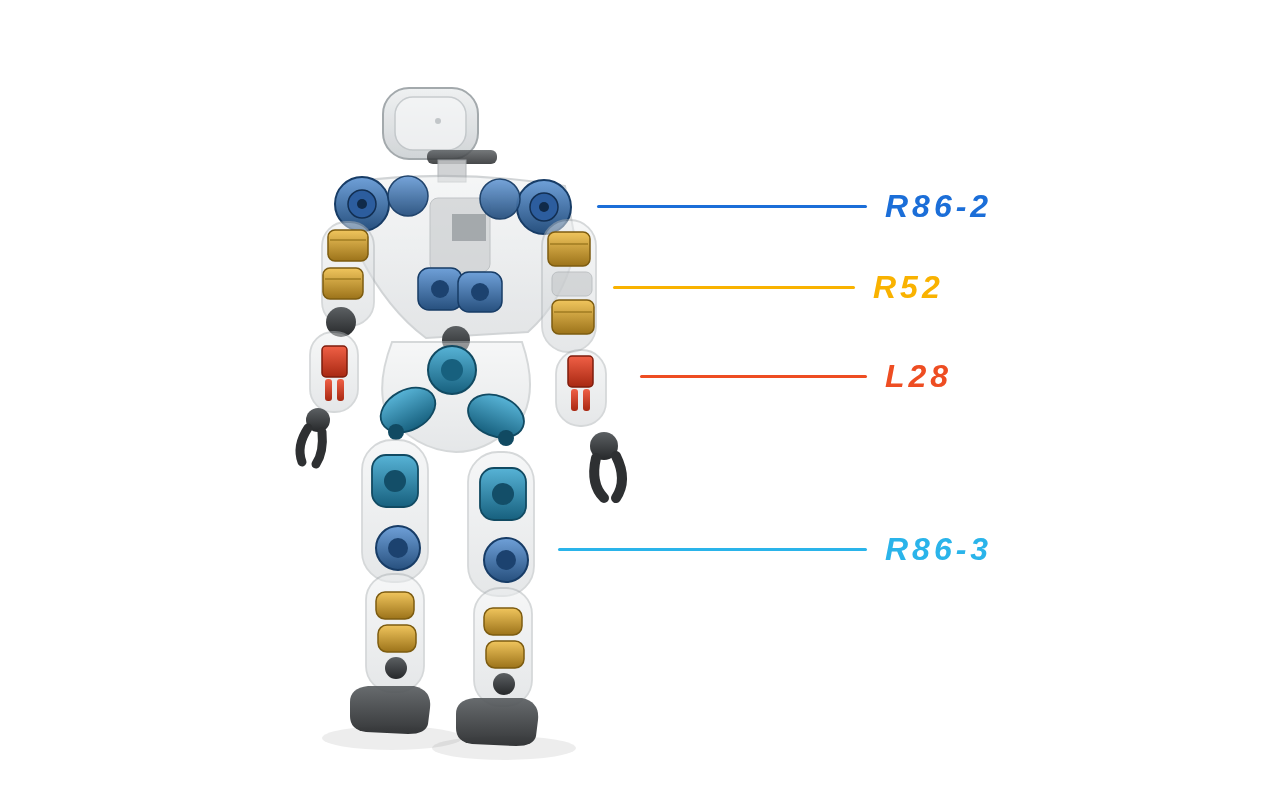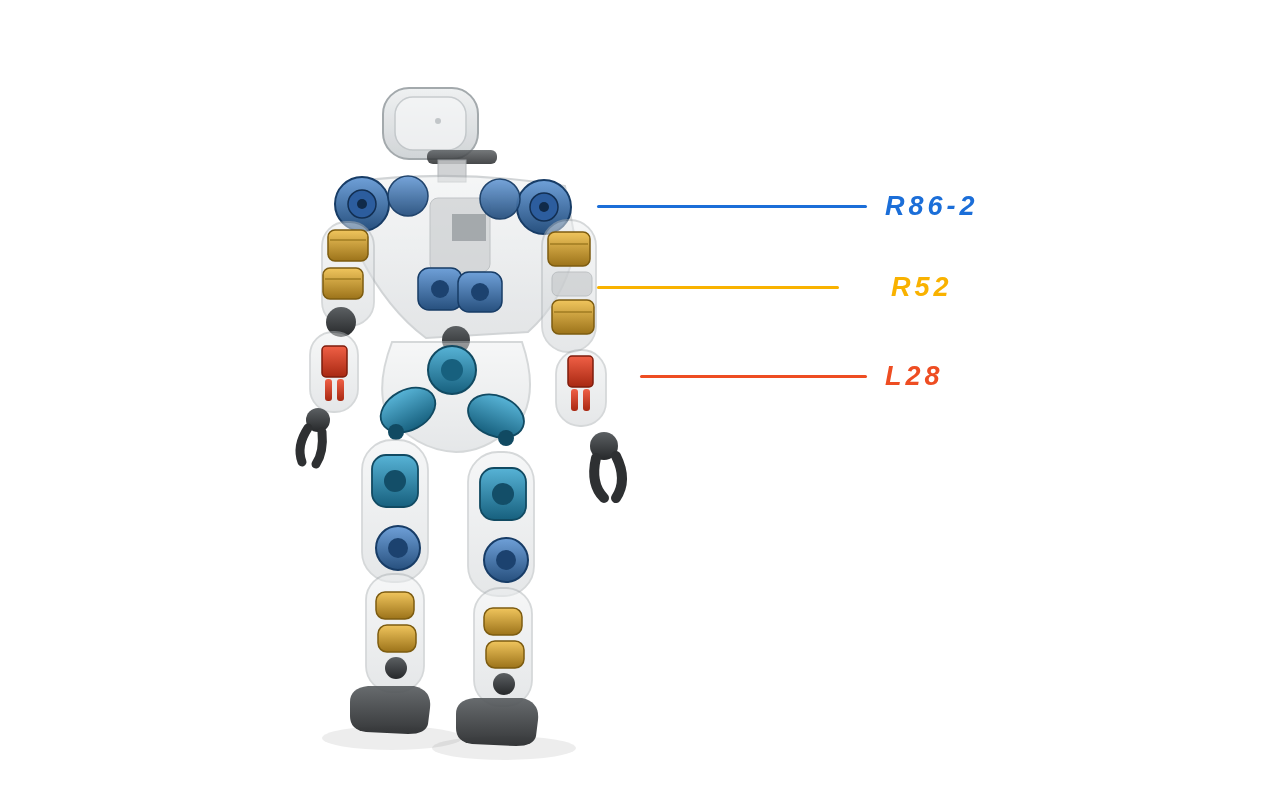--- a/index.html
+++ b/index.html
@@ -28,38 +28,38 @@
     align-items: center;
     height: 40px;
   }
   .callout .cline {
     height: 3px;
     border-radius: 2px;
   }
   .callout .clabel {
     margin-left: 18px;
     font-style: italic;
-    font-size: 27px;
+    font-size: 32px;
     font-weight: 600;
     letter-spacing: 4px;
     white-space: nowrap;
   }
   
   .c-blue .cline { background: #1b6ed8; }
   .c-blue .clabel { color: #1b6ed8; }
   .c-gold .cline { background: #f9b200; }
   .c-gold .clabel { color: #f9b200; }
   .c-red  .cline { background: #ee4d22; }
   .c-red  .clabel { color: #ee4d22; }
   .c-cyan .cline { background: #2ab4ea; }
   .c-cyan .clabel { color: #2ab4ea; }
 
   #callout-shoulder { top: 186px; left: 597px; }
   #callout-shoulder .cline { width: 270px; }
-  #callout-elbow    { top: 267px; left: 597px; gap: 34px; }
+  #callout-elbow    { top: 267px; left: 613px; }
   #callout-elbow .cline { width: 242px; }
   #callout-forearm  { top: 356px; left: 640px; text-align: center; }
   #callout-forearm .cline { width: 227px; }
   #callout-knee     { top: 529px; left: 558px; }
   #callout-knee .cline { width: 309px; }
 </style>
 </head>
 <body>
 
 <div class="stage">
@@ -229,14 +229,18 @@
   <div id="callout-elbow" class="callout c-gold">
     <div class="cline"></div>
     <span class="clabel">R52</span>
   </div>
 
   <div id="callout-forearm" class="callout c-red">
     <div class="cline"></div>
     <span class="clabel">L28</span>
   </div>
 
+  <div id="callout-knee" class="callout c-cyan">
+    <div class="cline"></div>
+    <span class="clabel">R86-3</span>
+  </div>
 
 </div>
 
 </body></html>

